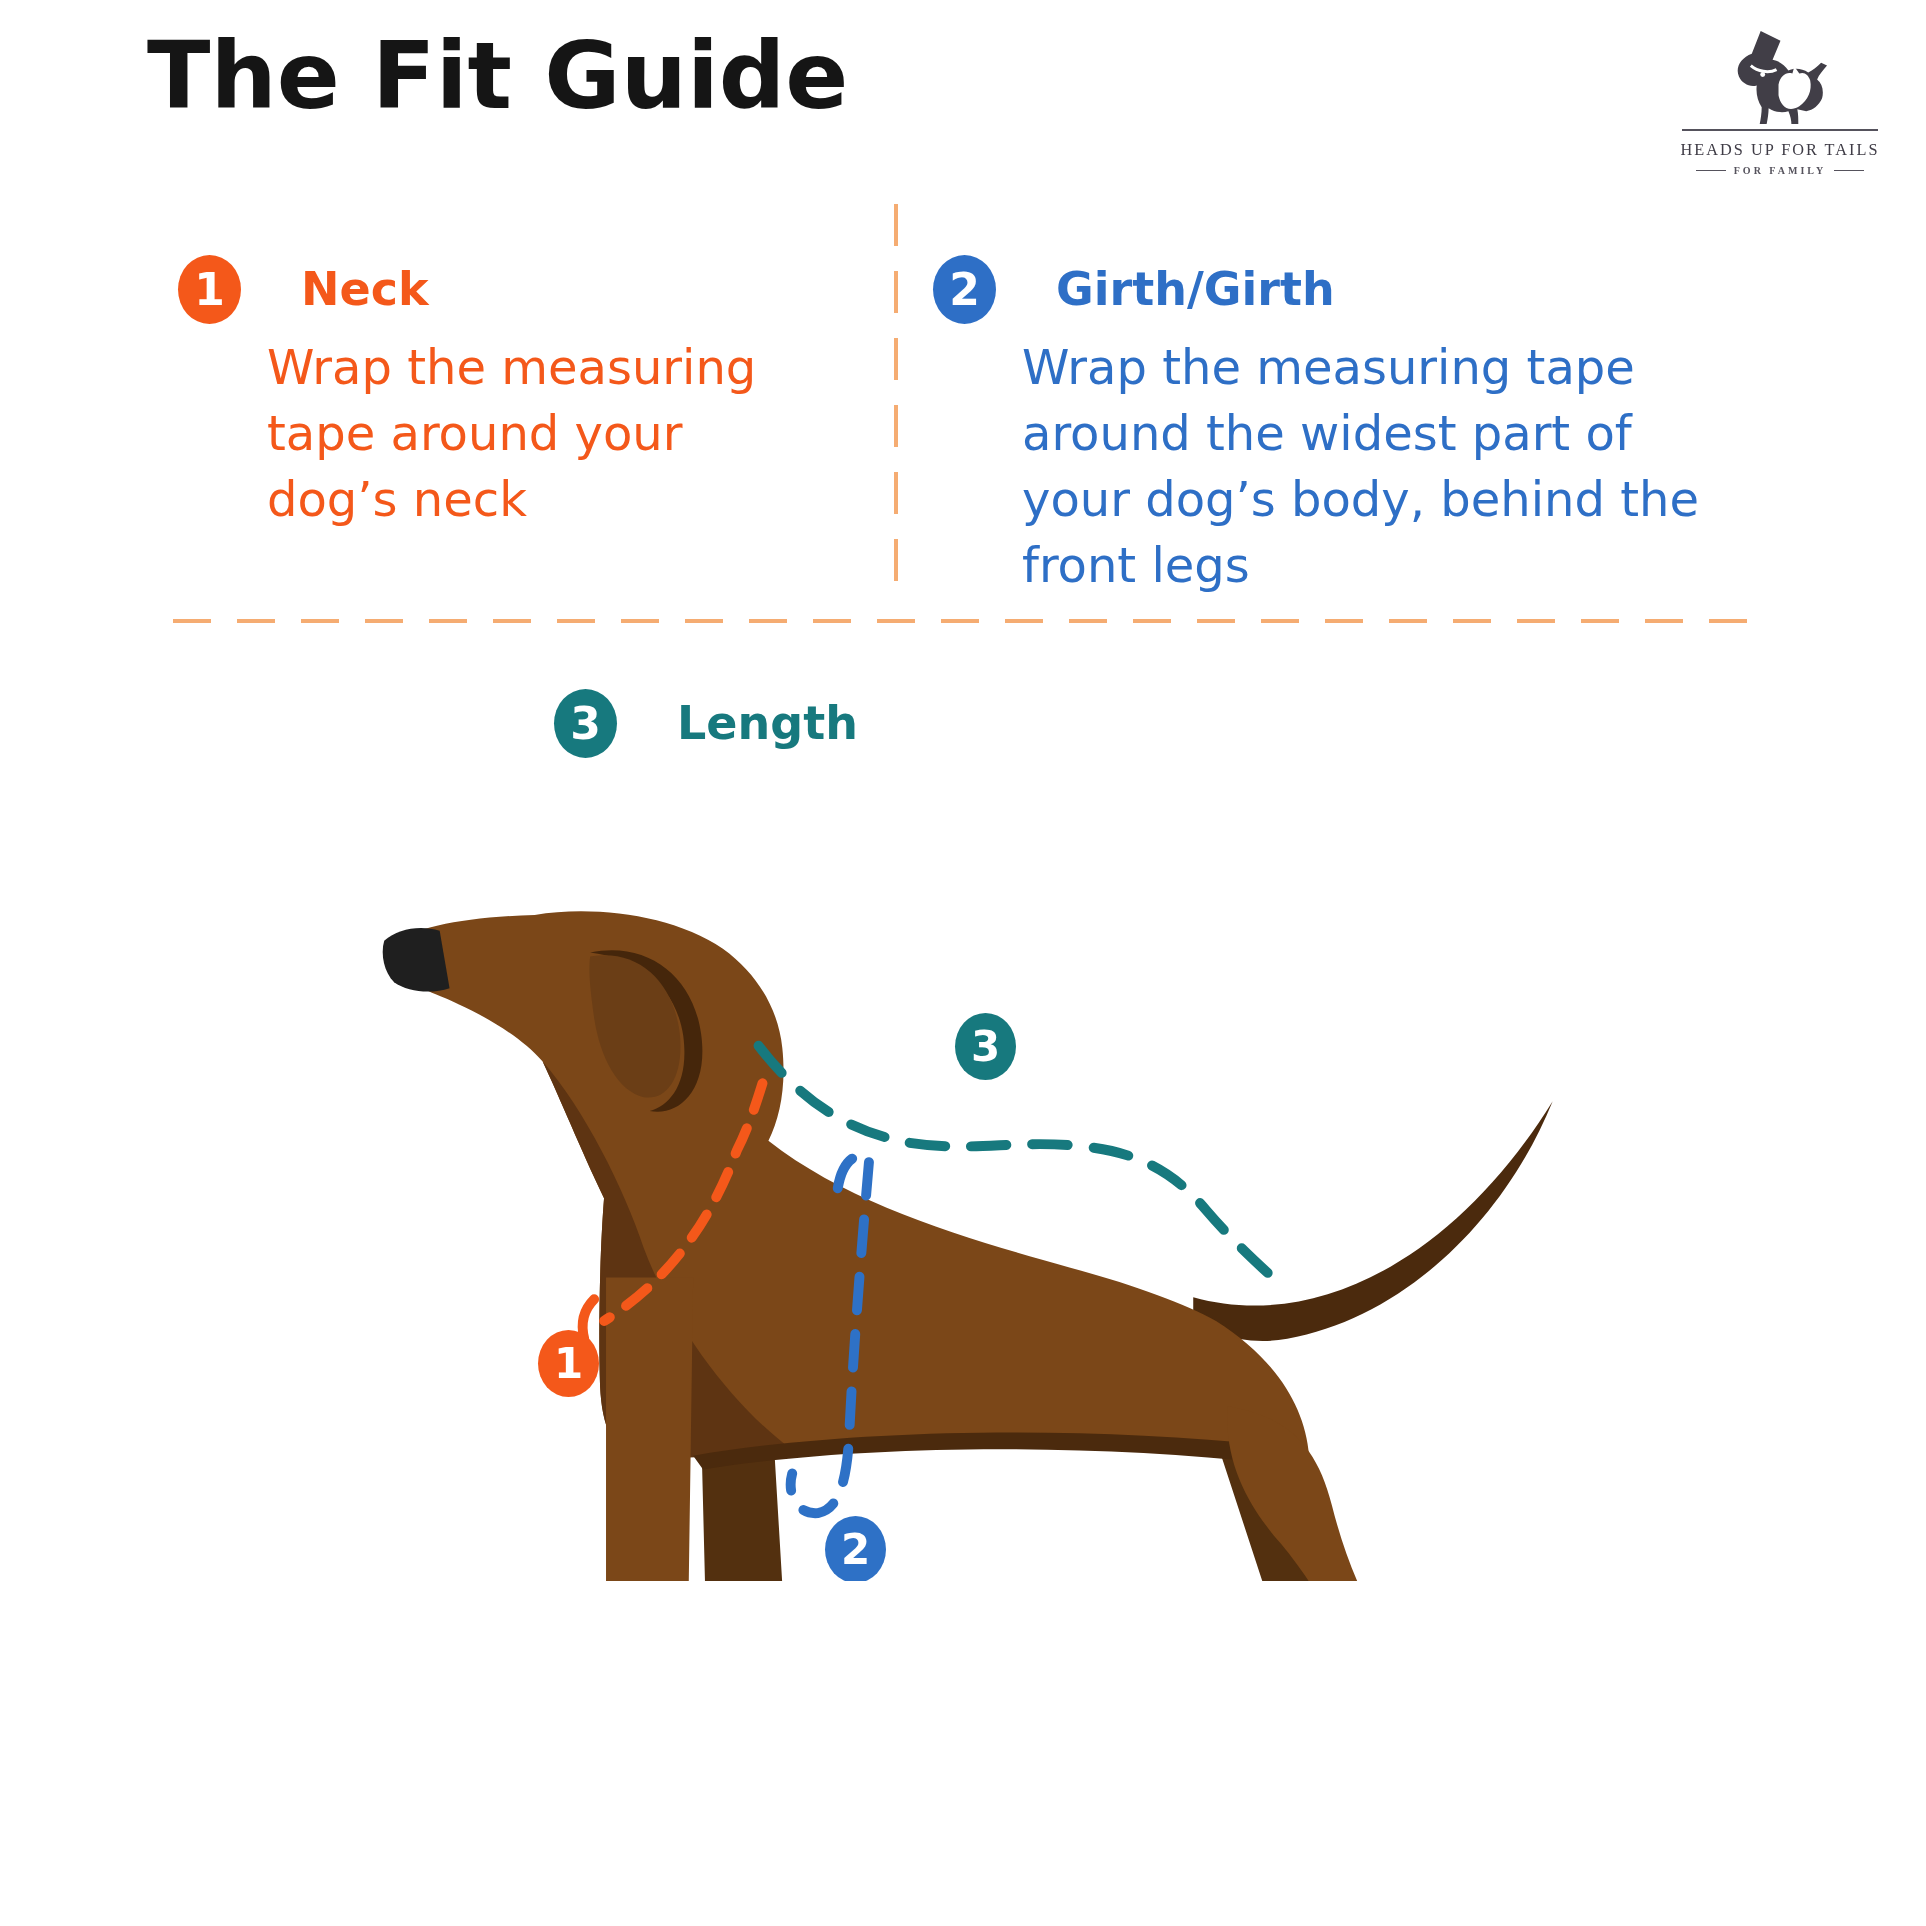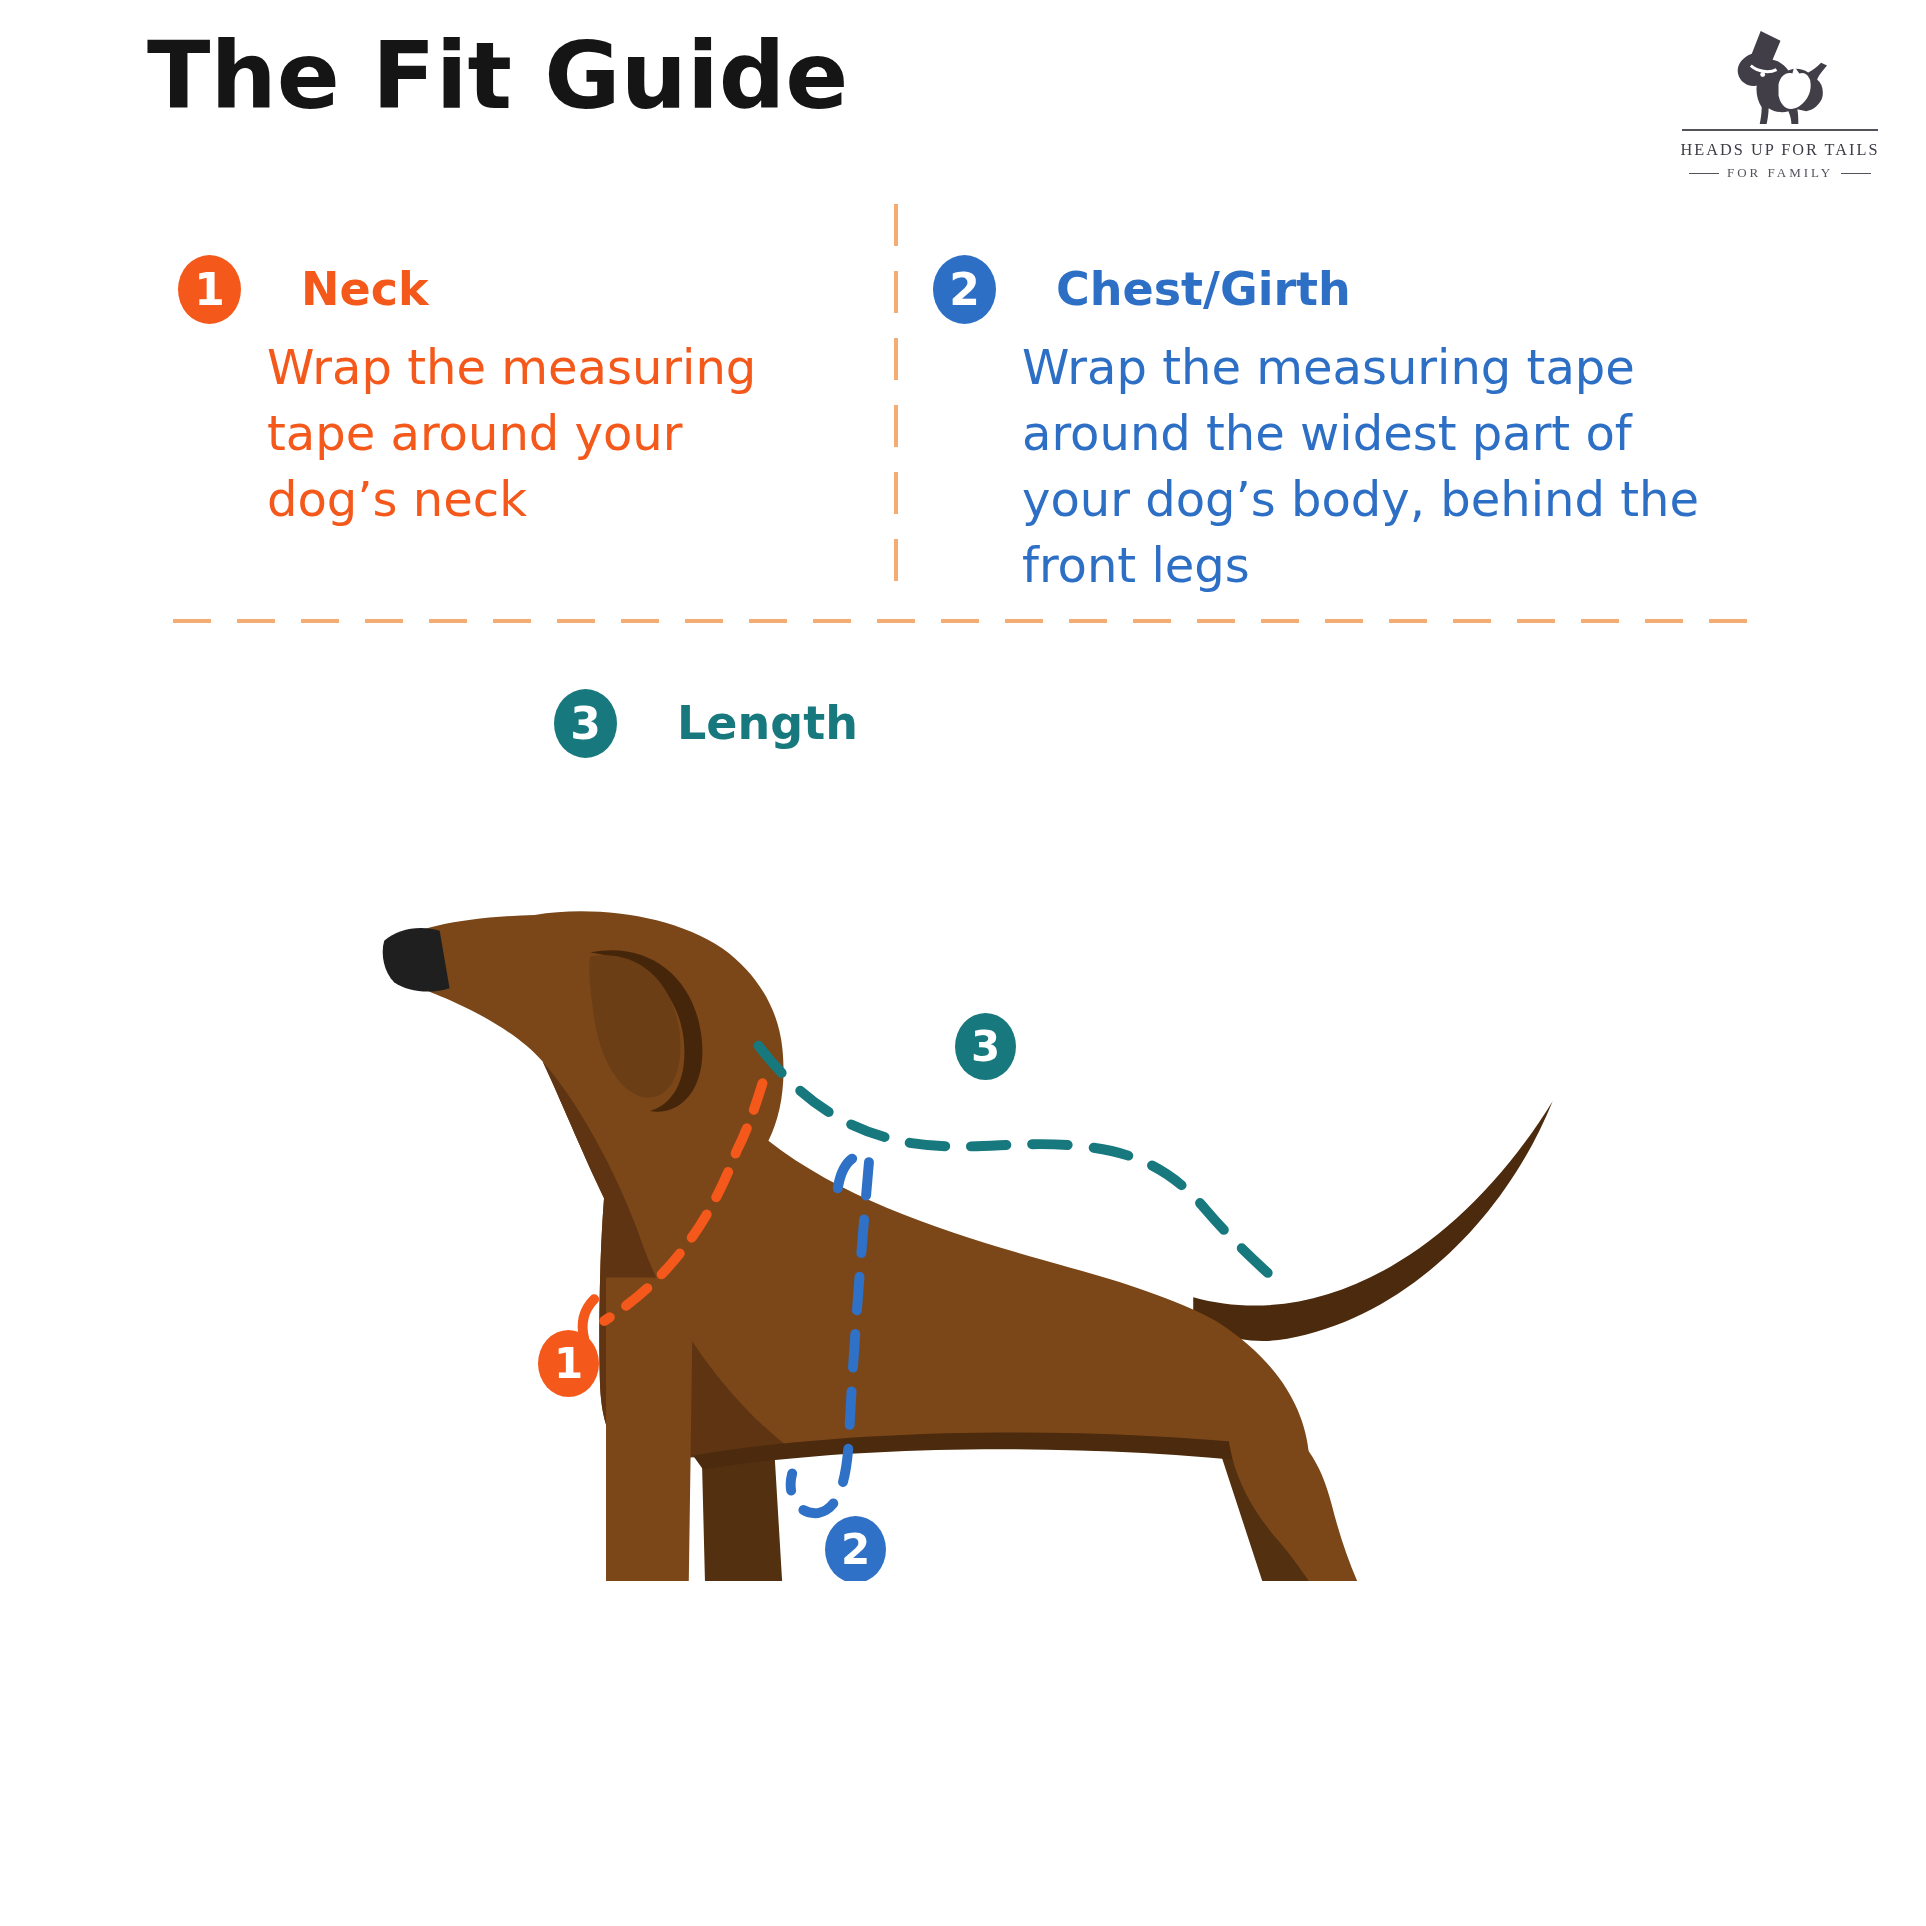--- a/index.html
+++ b/index.html
@@ -10,22 +10,22 @@
   .page-title{position:absolute;left:147px;top:22px;font-size:93px;font-weight:600;
               color:#151515;letter-spacing:0px;}
 
   
   .logo{position:absolute;left:1671px;top:28px;width:218px;text-align:center;color:#413E47;}
   .logo svg{display:block;margin:0 auto;}
   .logo-rule{width:196px;height:2px;background:#55525C;margin:2px auto 0 auto;}
   .logo-brand{margin-top:9px;font-family:"Liberation Serif","DejaVu Serif",serif;
               font-size:16.3px;letter-spacing:2px;white-space:nowrap;color:#3F3C46;}
   .logo-tagline{margin-top:5px;display:flex;align-items:center;justify-content:center;gap:8px;
-                font-family:"Liberation Serif","DejaVu Serif",serif;font-size:13px;
-                letter-spacing:3px;color:#55525C;white-space:nowrap;}
+                font-family:"Liberation Serif","DejaVu Serif",serif;font-size:10px;
+                letter-spacing:3px;color:#55525C;white-space:nowrap;font-weight:bold;}
   .tag-rule{display:inline-block;width:30px;height:1px;background:#55525C;}
 
   
   .sec{position:absolute;display:flex;gap:26px;}
   .badge{width:63px;height:69px;border-radius:50%;color:#fff;font-weight:bold;font-size:44px;
          display:flex;align-items:center;justify-content:center;flex:0 0 auto;}
   .sec-title{font-size:46px;font-weight:bold;line-height:69px;margin-left:34px;}
   .sec-body{margin-top:10px;font-size:48px;line-height:66px;white-space:pre-line;}
   .sec-neck{left:178px;top:255px;}   .sec-neck  .badge{background:#F4581A;} .sec-neck  .txt{color:#F4581A;}
   .sec-chest{left:933px;top:255px;}  .sec-chest .badge{background:#2E6FC6;} .sec-chest .txt{color:#2E6FC6;}
@@ -84,21 +84,21 @@
       <div class="sec-title">Neck</div>
       <div class="sec-body">Wrap the measuring
 tape around your
 dog’s neck</div>
     </div>
   </div>
 
   <div class="sec sec-chest">
     <div class="badge">2</div>
     <div class="txt">
-      <div class="sec-title">Chest/Girth</div>
+      <div class="sec-title">Girth/Girth</div>
       <div class="sec-body">Wrap the measuring tape
 around the widest part of
 your dog’s body, behind the
 front legs</div>
     </div>
   </div>
 
   <div class="sec sec-length">
     <div class="badge">3</div>
     <div class="txt">

